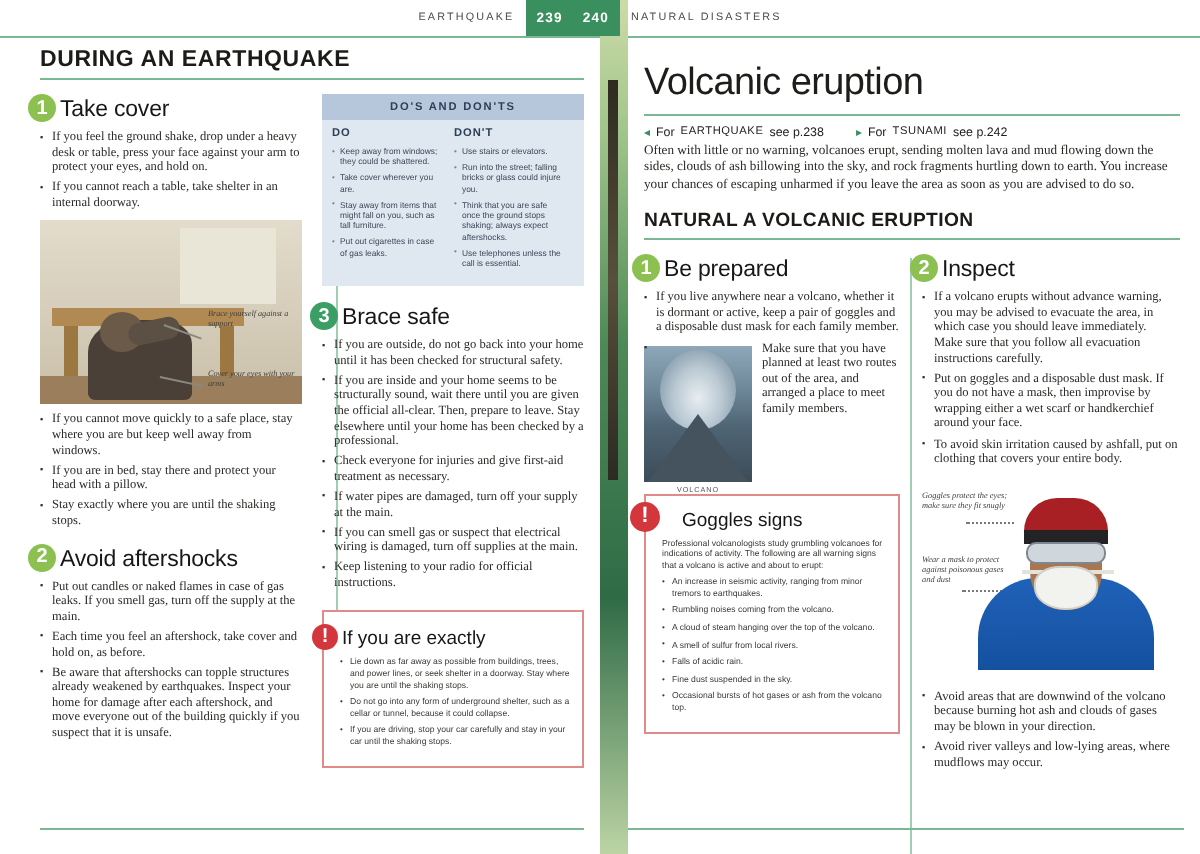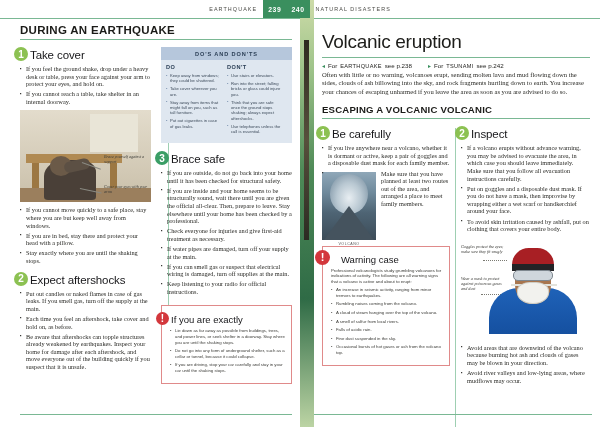--- a/index.html
+++ b/index.html
@@ -320,21 +320,21 @@
 
           <ul class="bl">
             <li>If you cannot move quickly to a safe place, stay where you are but keep well away from windows.</li>
             <li>If you are in bed, stay there and protect your head with a pillow.</li>
             <li>Stay exactly where you are until the shaking stops.</li>
           </ul>
 
           <div class="step" style="margin-top:7px;">
             <div class="step-head">
               <div class="step-bullet">2</div>
-              <div class="step-title">Expect aftershocks</div>
+              <div class="step-title">Avoid aftershocks</div>
             </div>
             <ul class="bl">
               <li>Put out candles or naked flames in case of gas leaks. If you smell gas, turn off the supply at the main.</li>
               <li>Each time you feel an aftershock, take cover and hold on, as before.</li>
               <li>Be aware that aftershocks can topple structures already weakened by earthquakes. Inspect your home for damage after each aftershock, and move everyone out of the building quickly if you suspect that it is unsafe.</li>
             </ul>
           </div>
         </div>
 
         <div class="col">
@@ -415,48 +415,48 @@
         <div class="xref">
           <span class="xref-icon">▸</span>
           <span>For</span>
           <span class="sc">TSUNAMI</span>
           <span>see p.242</span>
         </div>
       </div>
 
       <div class="vol-intro">Often with little or no warning, volcanoes erupt, sending molten lava and mud flowing down the sides, clouds of ash billowing into the sky, and rock fragments hurtling down to earth. You increase your chances of escaping unharmed if you leave the area as soon as you are advised to do so.</div>
 
-      <h2 class="section-head">ESCAPING A VOLCANIC VOLCANIC</h2>
+      <h2 class="section-head">NATURAL A VOLCANIC ERUPTION</h2>
       <div class="section-rule"></div>
 
       <div class="right-cols">
         <div class="rcol-divider"></div>
 
         <div class="rcol">
           <div class="step">
             <div class="step-head">
               <div class="step-bullet">1</div>
-              <div class="step-title">Be carefully</div>
+              <div class="step-title">Be prepared</div>
             </div>
             <ul class="bl" style="margin-bottom:1px;">
               <li>If you live anywhere near a volcano, whether it is dormant or active, keep a pair of goggles and a disposable dust mask for each family member.</li>
             </ul>
             <div class="vol-photo">
               <div class="plume"></div>
               <div class="cone"></div>
             </div>
             <ul class="bl" style="margin:0;">
               <li>Make sure that you have planned at least two routes out of the area, and arranged a place to meet family members.</li>
             </ul>
             <div class="vol-caption">VOLCANO</div>
           </div>
 
           <div class="warn-box2">
             <div class="excl-bullet">!</div>
-            <div class="warn-title" style="margin-left:10px; margin-bottom:3px;">Warning case</div>
+            <div class="warn-title" style="margin-left:10px; margin-bottom:3px;">Goggles signs</div>
             <div class="warn-intro">Professional volcanologists study grumbling volcanoes for indications of activity. The following are all warning signs that a volcano is active and about to erupt:</div>
             <ul class="warn-list">
               <li>An increase in seismic activity, ranging from minor tremors to earthquakes.</li>
               <li>Rumbling noises coming from the volcano.</li>
               <li>A cloud of steam hanging over the top of the volcano.</li>
               <li>A smell of sulfur from local rivers.</li>
               <li>Falls of acidic rain.</li>
               <li>Fine dust suspended in the sky.</li>
               <li>Occasional bursts of hot gases or ash from the volcano top.</li>
             </ul>

